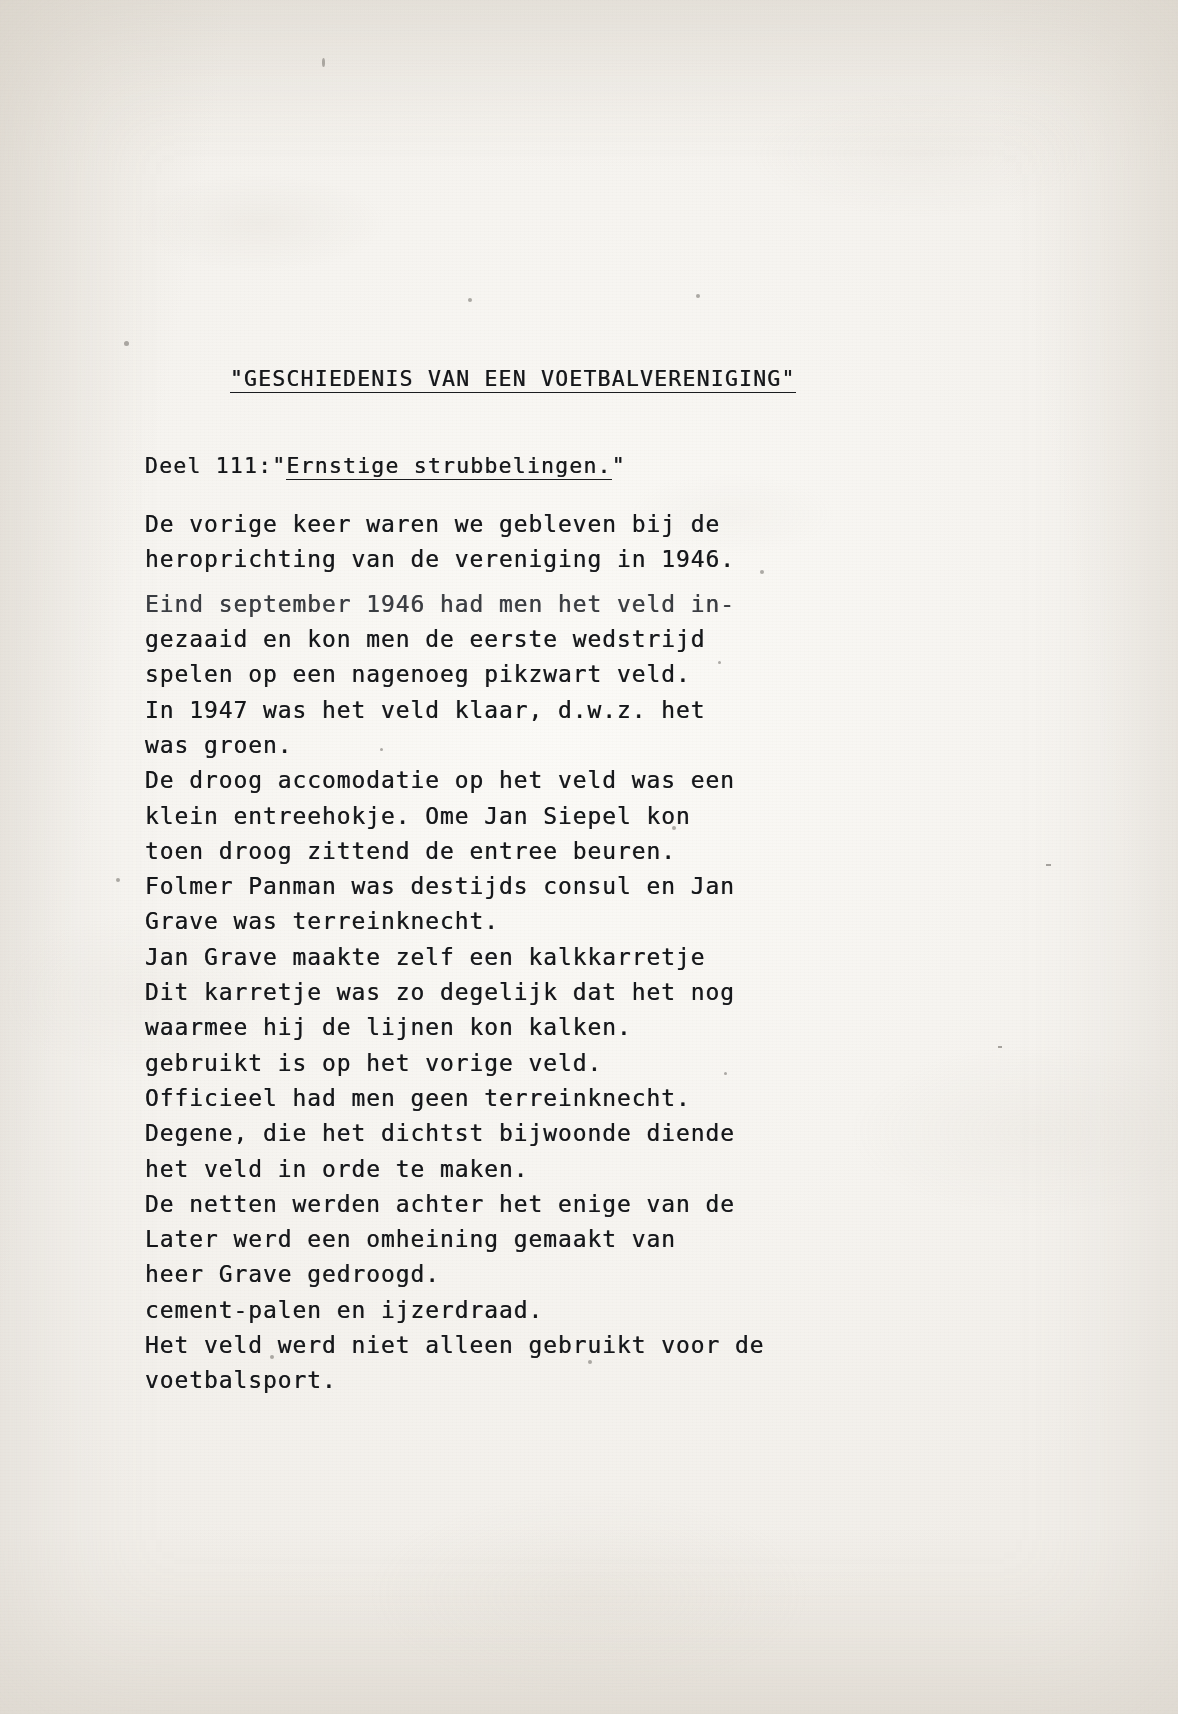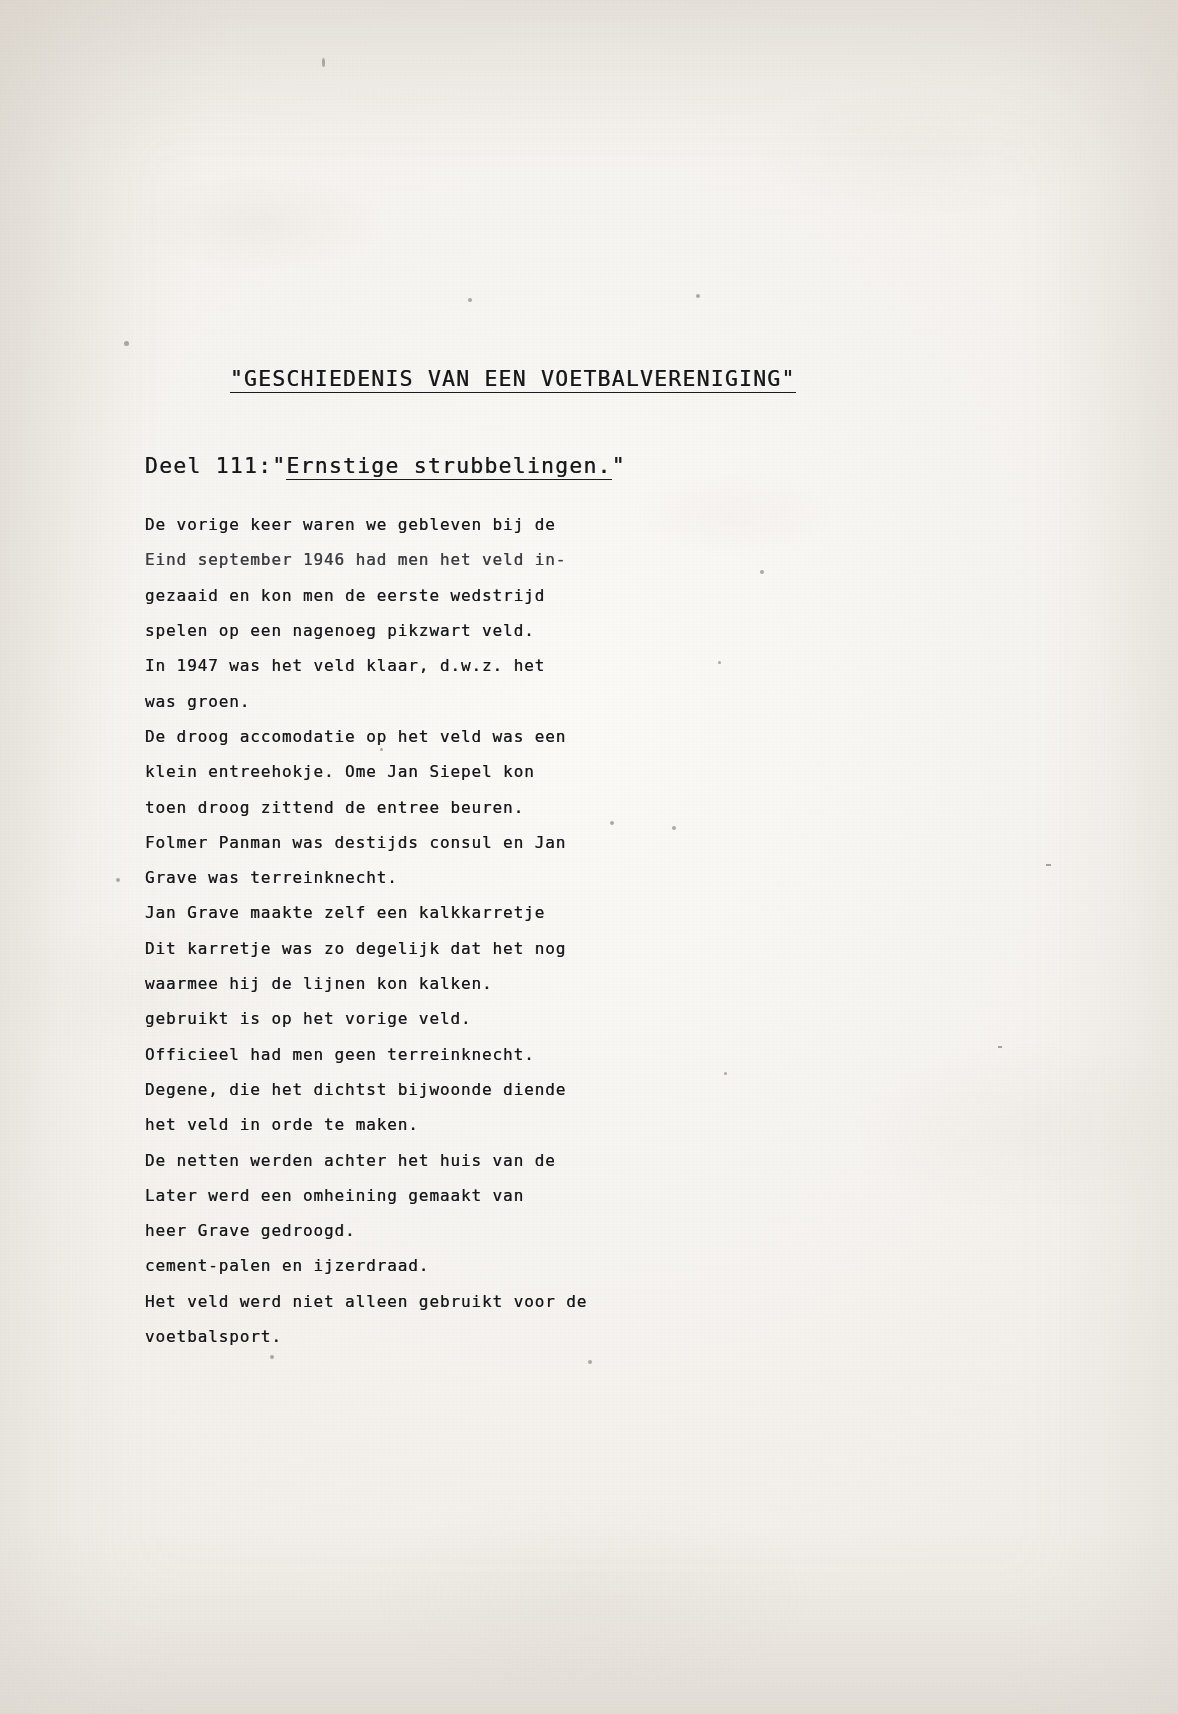--- a/index.html
+++ b/index.html
@@ -63,36 +63,36 @@
   
   #typed-block {
     position: absolute;
     left: 145px;
     top: 326px;
     width: 900px;
     color: #16181a;
   }
   .tline {
     font-family: "DejaVu Sans Mono", monospace;
-    font-size: 16px;
+    font-size: 23px;
     line-height: 35.3px;
     letter-spacing: 0.9px;
     white-space: pre;
     color: #15171a;
     text-shadow: 0.35px 0 0 rgba(30,32,36,.45), -0.35px 0 0 rgba(30,32,36,.30), 0 0.35px 0 rgba(30,32,36,.22);
   }
   .title-line {
     font-size: 21.5px;
     letter-spacing: 1.2px;
     margin-bottom: 4px;
   }
   .u { border-bottom: 1.6px solid #1a1c1f; padding-bottom: 1px; }
   .gap-small { height: 12px; }
   .gap-para { height: 20px; }
-  .fade2 { color: #3a3d42; }
+  .fade2 { color: #3a3d42; margin-top: 9px; }
 
   
   .speck {
     position: absolute;
     background: #6d6a64;
     border-radius: 50%;
     opacity: .55;
   }
   .mark {
     position: absolute;
@@ -132,38 +132,39 @@
       <span class="u">"GESCHIEDENIS VAN EEN VOETBALVERENIGING"</span>
     </div>
 
     <div class="gap-small"></div>
 
     <div class="tline title-line"><span>Deel 111:"</span><span class="u">Ernstige strubbelingen.</span><span>"</span></div>
 
     <div class="gap-para"></div>
 
     <div class="tline">De vorige keer waren we gebleven bij de</div>
+    <div class="tline">heroprichting van de vereniging in 1946.</div>
     <div class="tline fade2">Eind september 1946 had men het veld in-</div>
     <div class="tline">gezaaid en kon men de eerste wedstrijd</div>
     <div class="tline">spelen op een nagenoeg pikzwart veld.</div>
     <div class="tline">In 1947 was het veld klaar, d.w.z. het</div>
     <div class="tline">was groen.</div>
     <div class="tline">De droog accomodatie op het veld was een</div>
     <div class="tline">klein entreehokje. Ome Jan Siepel kon</div>
     <div class="tline">toen droog zittend de entree beuren.</div>
     <div class="tline">Folmer Panman was destijds consul en Jan</div>
     <div class="tline">Grave was terreinknecht.</div>
     <div class="tline">Jan Grave maakte zelf een kalkkarretje</div>
     <div class="tline">Dit karretje was zo degelijk dat het nog</div>
     <div class="tline">waarmee hij de lijnen kon kalken.</div>
     <div class="tline">gebruikt is op het vorige veld.</div>
     <div class="tline">Officieel had men geen terreinknecht.</div>
     <div class="tline">Degene, die het dichtst bijwoonde diende</div>
     <div class="tline">het veld in orde te maken.</div>
-    <div class="tline">De netten werden achter het huis van de</div>
+    <div class="tline">De netten werden achter het enige van de</div>
     <div class="tline">Later werd een omheining gemaakt van</div>
     <div class="tline">heer Grave gedroogd.</div>
     <div class="tline">cement-palen en ijzerdraad.</div>
     <div class="tline">Het veld werd niet alleen gebruikt voor de</div>
     <div class="tline">voetbalsport.</div>
 
   </div>
 
   <div class="vignette"></div>
 </div>

